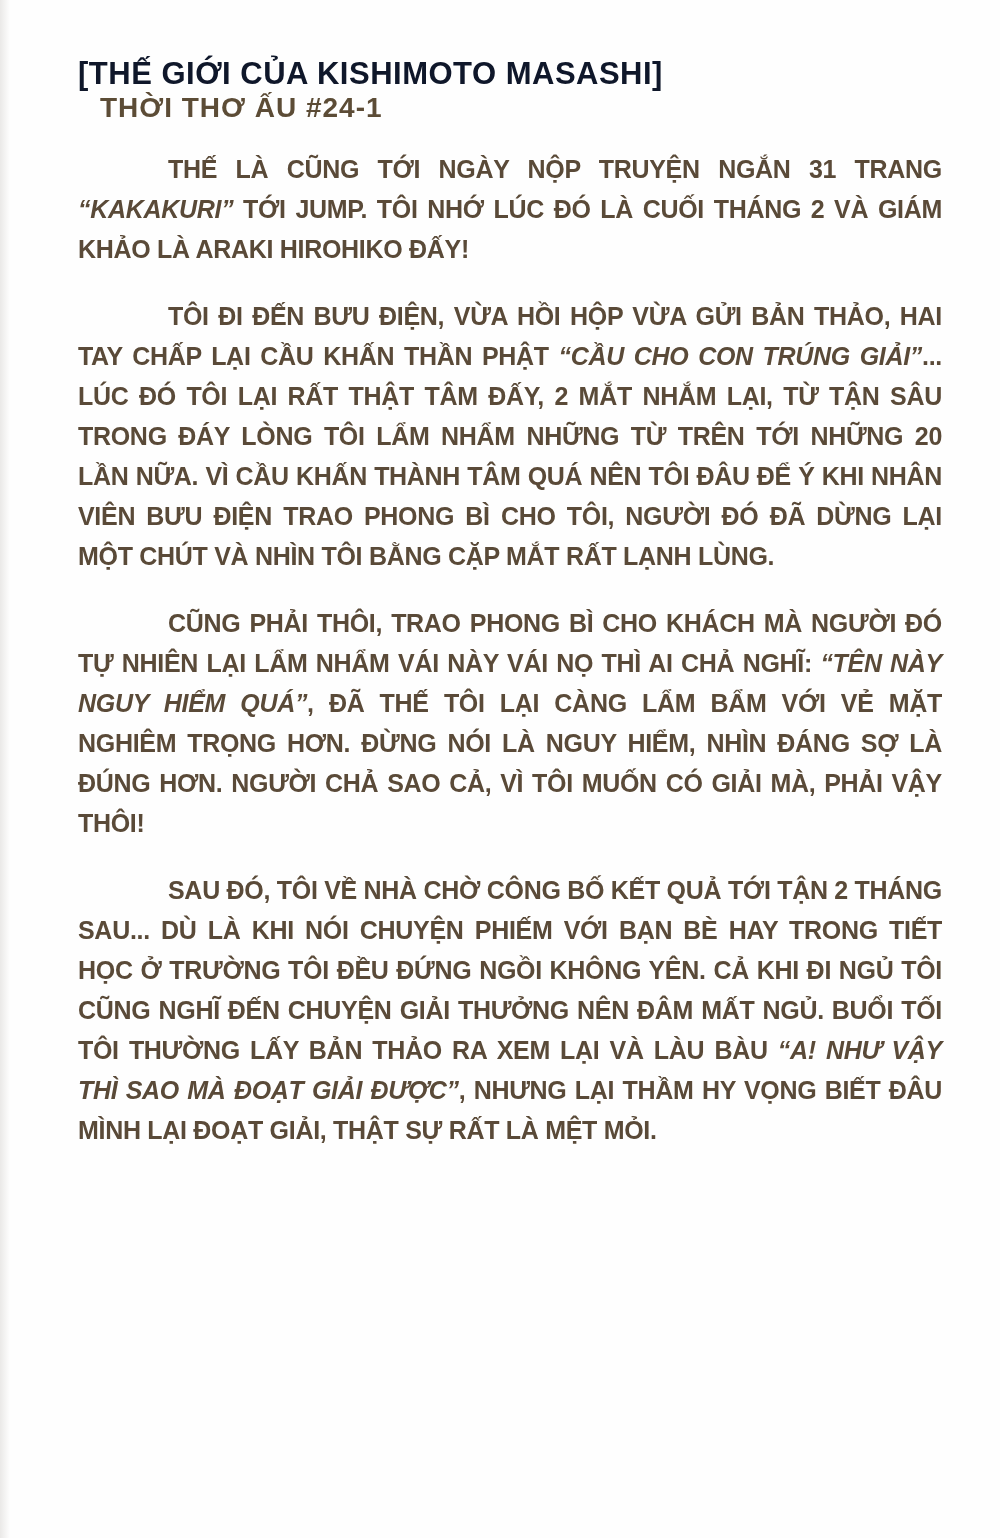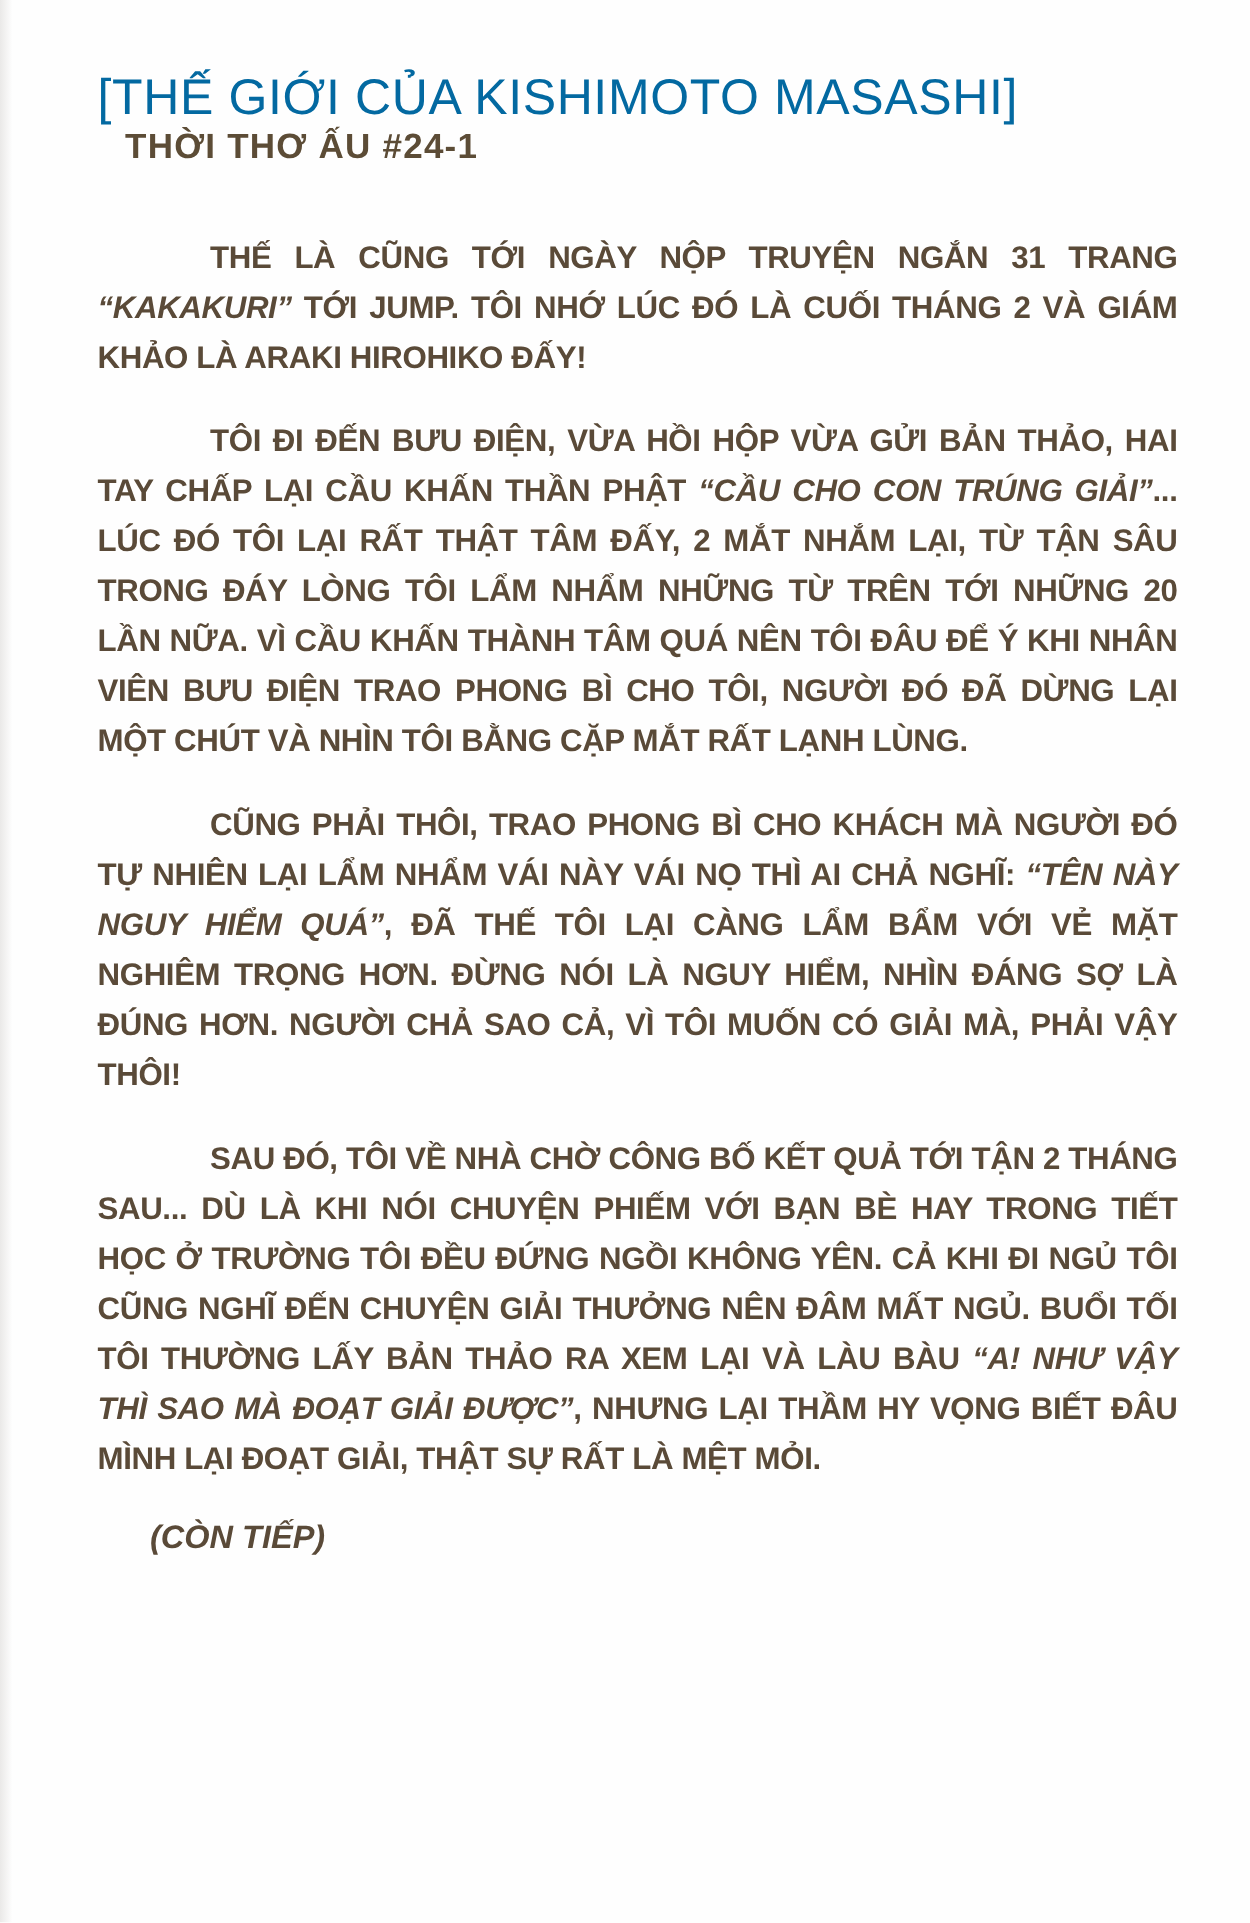--- a/index.html
+++ b/index.html
@@ -20,36 +20,36 @@
     left: 0; top: 0; bottom: 0;
     width: 10px;
     background: linear-gradient(to right, rgba(90,80,70,0.12), rgba(90,80,70,0));
     pointer-events: none;
   }
   .page {
     box-sizing: border-box;
     padding: 56px 58px 0 78px;
   }
   .title-line1 {
-    font-size: 40px;
-    font-weight: normal;
+    font-size: 31px;
+    font-weight: bold;
     letter-spacing: 0.5px;
-    color: #0369a1;
+    color: #0f172a;
     white-space: nowrap;
   }
   .title-line2 {
     font-size: 28px;
     font-weight: bold;
     letter-spacing: 1px;
     color: #5c4c36;
     padding-left: 22px;
     white-space: nowrap;
   }
   .body-text {
-    margin-top: 53px;
+    margin-top: 25px;
   }
   p.para {
     font-size: 25px;
     font-weight: bold;
     line-height: 40px;
     text-align: justify;
     text-indent: 90px;
     letter-spacing: -0.3px;
     margin: 0 0 27px 0;
     color: #5a4a38;
@@ -84,15 +84,14 @@
 
     <p class="para"><span>TÔI ĐI ĐẾN BƯU ĐIỆN, VỪA HỒI HỘP VỪA GỬI BẢN THẢO, HAI TAY CHẤP LẠI CẦU KHẤN THẦN PHẬT </span><span class="q">“CẦU CHO CON TRÚNG GIẢI”</span><span>... LÚC ĐÓ TÔI LẠI RẤT THẬT TÂM ĐẤY, 2 MẮT NHẮM LẠI, TỪ TẬN SÂU TRONG ĐÁY LÒNG TÔI LẨM NHẨM NHỮNG TỪ TRÊN TỚI NHỮNG 20 LẦN NỮA. VÌ CẦU KHẤN THÀNH TÂM QUÁ NÊN TÔI ĐÂU ĐỂ Ý KHI NHÂN VIÊN BƯU ĐIỆN TRAO PHONG BÌ CHO TÔI, NGƯỜI ĐÓ ĐÃ DỪNG LẠI MỘT CHÚT VÀ NHÌN TÔI BẰNG CẶP MẮT RẤT LẠNH LÙNG.</span></p>
 
     <p class="para"><span>CŨNG PHẢI THÔI, TRAO PHONG BÌ CHO KHÁCH MÀ NGƯỜI ĐÓ TỰ NHIÊN LẠI LẨM NHẨM VÁI NÀY VÁI NỌ THÌ AI CHẢ NGHĨ: </span><span class="q">“TÊN NÀY NGUY HIỂM QUÁ”</span><span>, ĐÃ THẾ TÔI LẠI CÀNG LẨM BẨM VỚI VẺ MẶT NGHIÊM TRỌNG HƠN. ĐỪNG NÓI LÀ NGUY HIỂM, NHÌN ĐÁNG SỢ LÀ ĐÚNG HƠN. NGƯỜI CHẢ SAO CẢ, VÌ TÔI MUỐN CÓ GIẢI MÀ, PHẢI VẬY THÔI!</span></p>
 
     <p class="para"><span>SAU ĐÓ, TÔI VỀ NHÀ CHỜ CÔNG BỐ KẾT QUẢ TỚI TẬN 2 THÁNG SAU... DÙ LÀ KHI NÓI CHUYỆN PHIẾM VỚI BẠN BÈ HAY TRONG TIẾT HỌC Ở TRƯỜNG TÔI ĐỀU ĐỨNG NGỒI KHÔNG YÊN. CẢ KHI ĐI NGỦ TÔI CŨNG NGHĨ ĐẾN CHUYỆN GIẢI THƯỞNG NÊN ĐÂM MẤT NGỦ. BUỔI TỐI TÔI THƯỜNG LẤY BẢN THẢO RA XEM LẠI VÀ LÀU BÀU </span><span class="q">“A! NHƯ VẬY THÌ SAO MÀ ĐOẠT GIẢI ĐƯỢC”</span><span>, NHƯNG LẠI THẦM HY VỌNG BIẾT ĐÂU MÌNH LẠI ĐOẠT GIẢI, THẬT SỰ RẤT LÀ MỆT MỎI.</span></p>
 
 
   </div>
 
-  <div class="footer-note">(CÒN TIẾP)</div>
 
 </div>
 
 </body></html>

